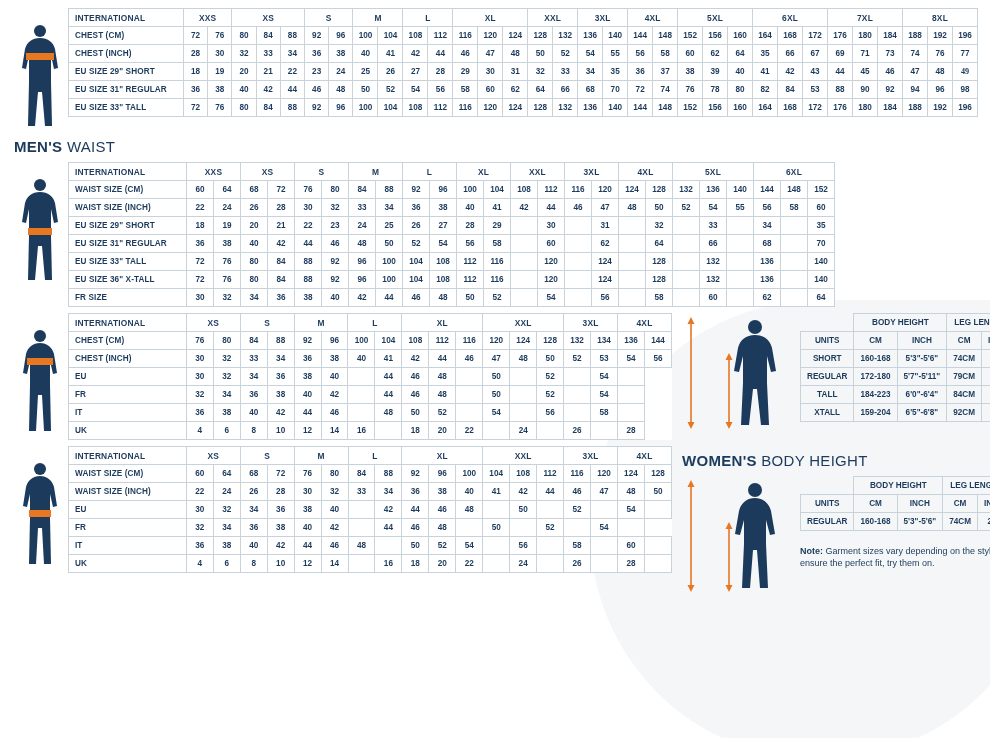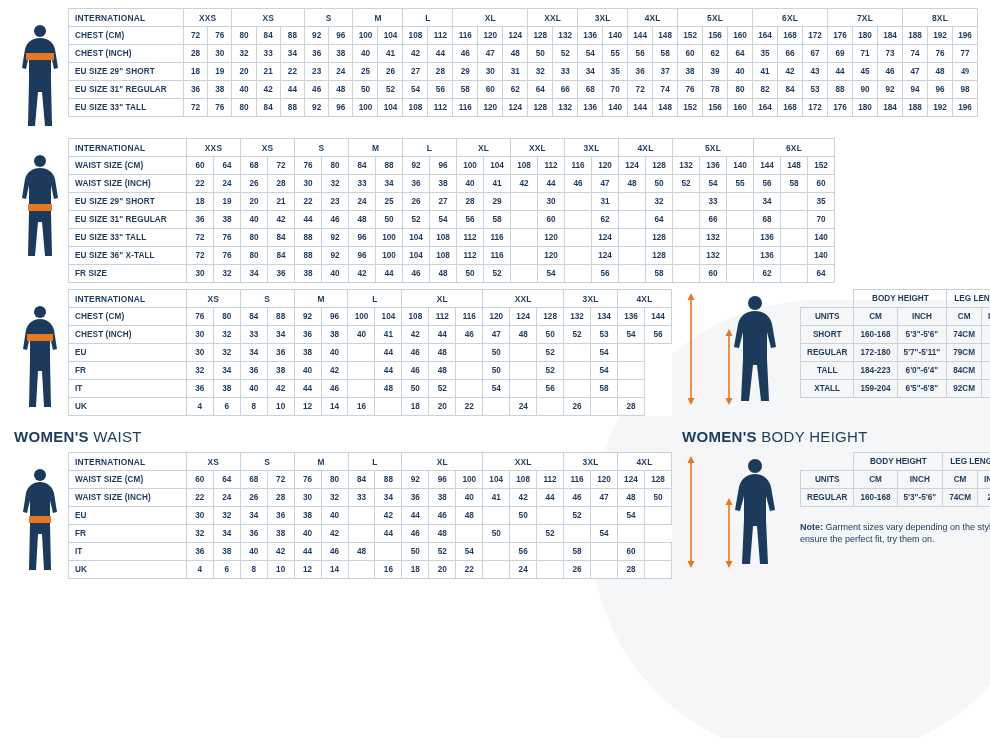--- a/index.html
+++ b/index.html
@@ -304,20 +304,24 @@
                 <td class="val" style="width: 27px;">192</td>
                 <td class="val" style="width: 27px;">196</td>
               </tr>
             </tbody>
         </table>
       </div>
     </div>
   </div>
 
   <div class="section">
+    <div class="sec-title">
+      <b>MEN'S</b>
+      <span>WAIST</span>
+    </div>
     <div class="row-wrap">
       <div class="figure">
         <svg width="50" height="110" viewBox="0 0 50 110">
           <g fill="#1b3a5c">
             <circle cx="25" cy="9" r="6"></circle>
             <path d="M25 16 C17 16 12 20 10 27 L7 46 L11 47 L14 33 L14 60 L13 104 L20 104 L23 70 L27 70 L30 104 L37 104 L36 60 L36 33 L39 47 L43 46 L40 27 C38 20 33 16 25 16 Z"></path>
           </g>
           <rect x="13" y="52" width="24" height="7" fill="#e87722"></rect>
         </svg>
       </div>
@@ -762,24 +766,20 @@
             </table>
           </div>
         </div>
       </div>
     </div>
   </div>
 
   <div class="two-col">
     <div class="col-left">
       <div class="section">
-        <div class="sec-title">
-          <b>WOMEN'S</b>
-          <span>WAIST</span>
-        </div>
         <div class="row-wrap">
           <div class="figure">
             <svg width="50" height="110" viewBox="0 0 50 110">
               <g fill="#1b3a5c">
                 <circle cx="25" cy="9" r="6"></circle>
                 <path d="M25 16 C18 16 13 20 11 27 L8 46 L12 47 L15 34 L15 58 L14 104 L21 104 L23 68 L27 68 L29 104 L36 104 L35 58 L35 34 L38 47 L42 46 L39 27 C37 20 32 16 25 16 Z"></path>
               </g>
               <rect x="14" y="50" width="22" height="7" fill="#e87722"></rect>
             </svg>
           </div>

